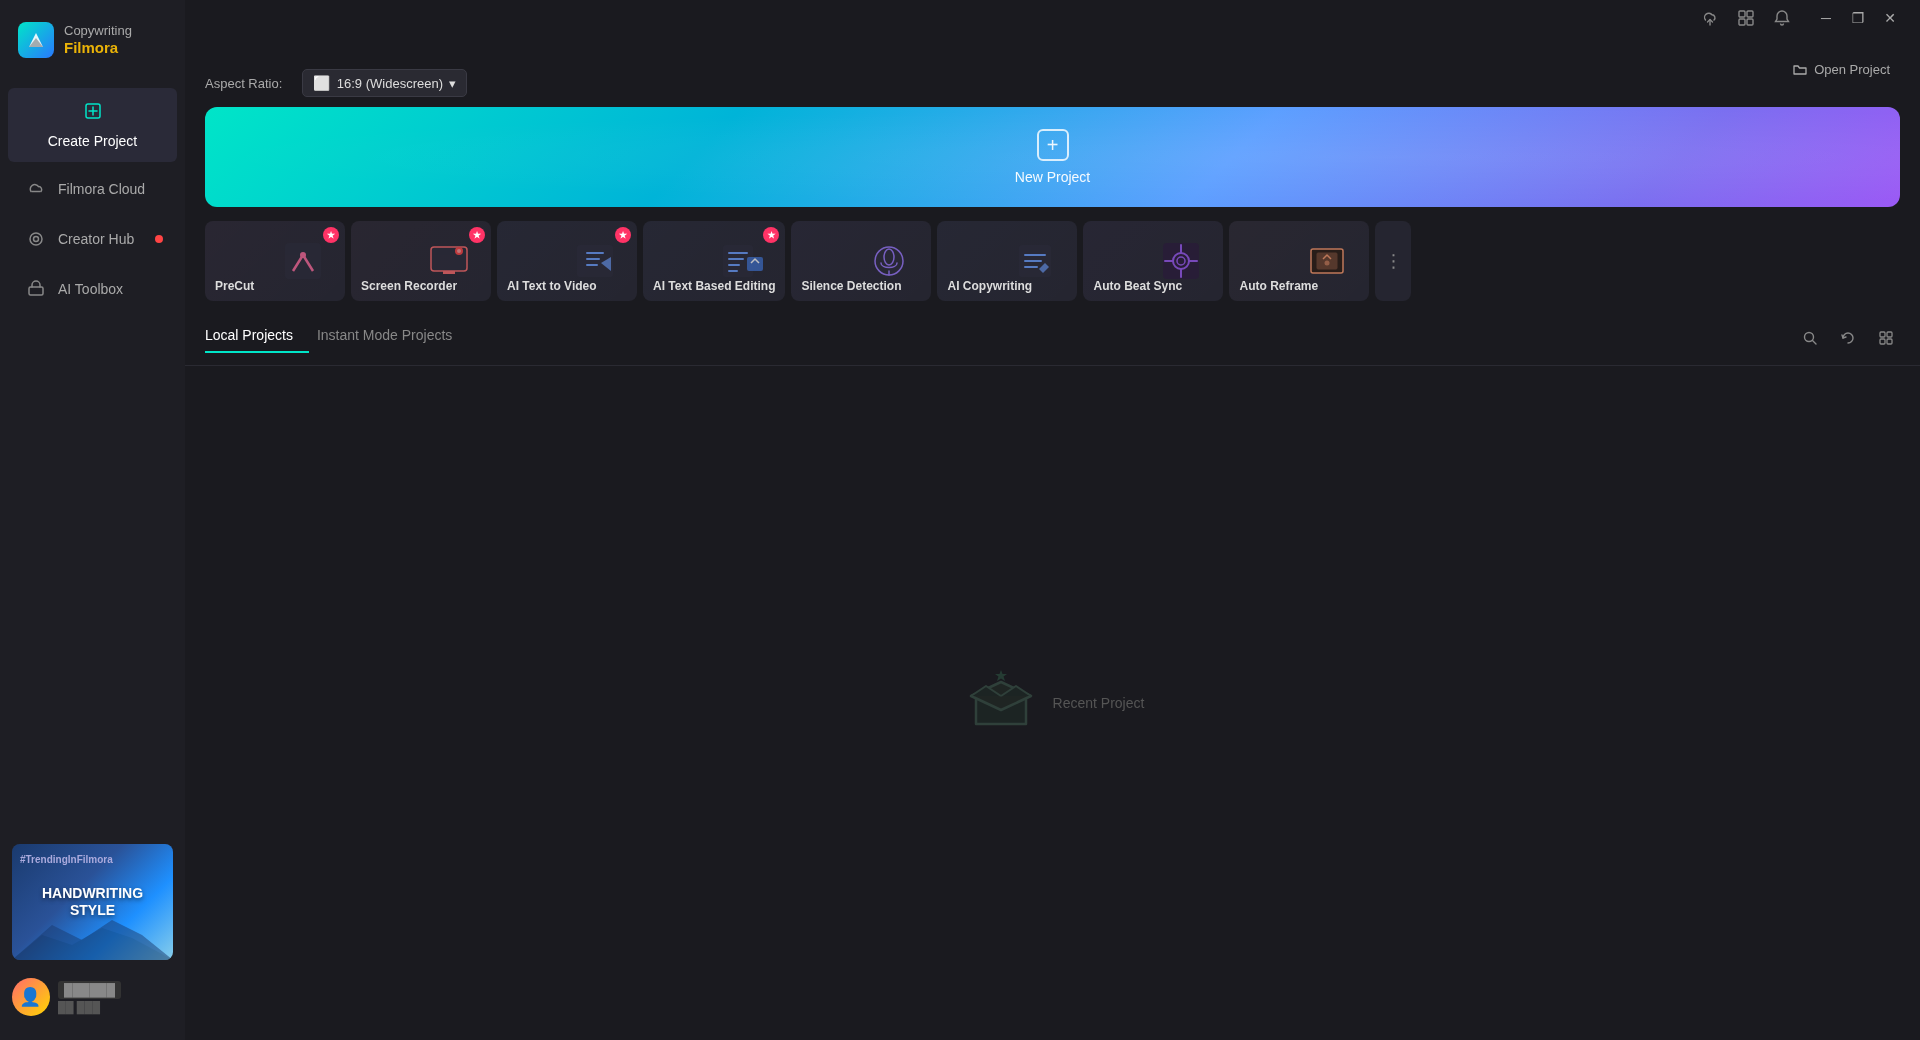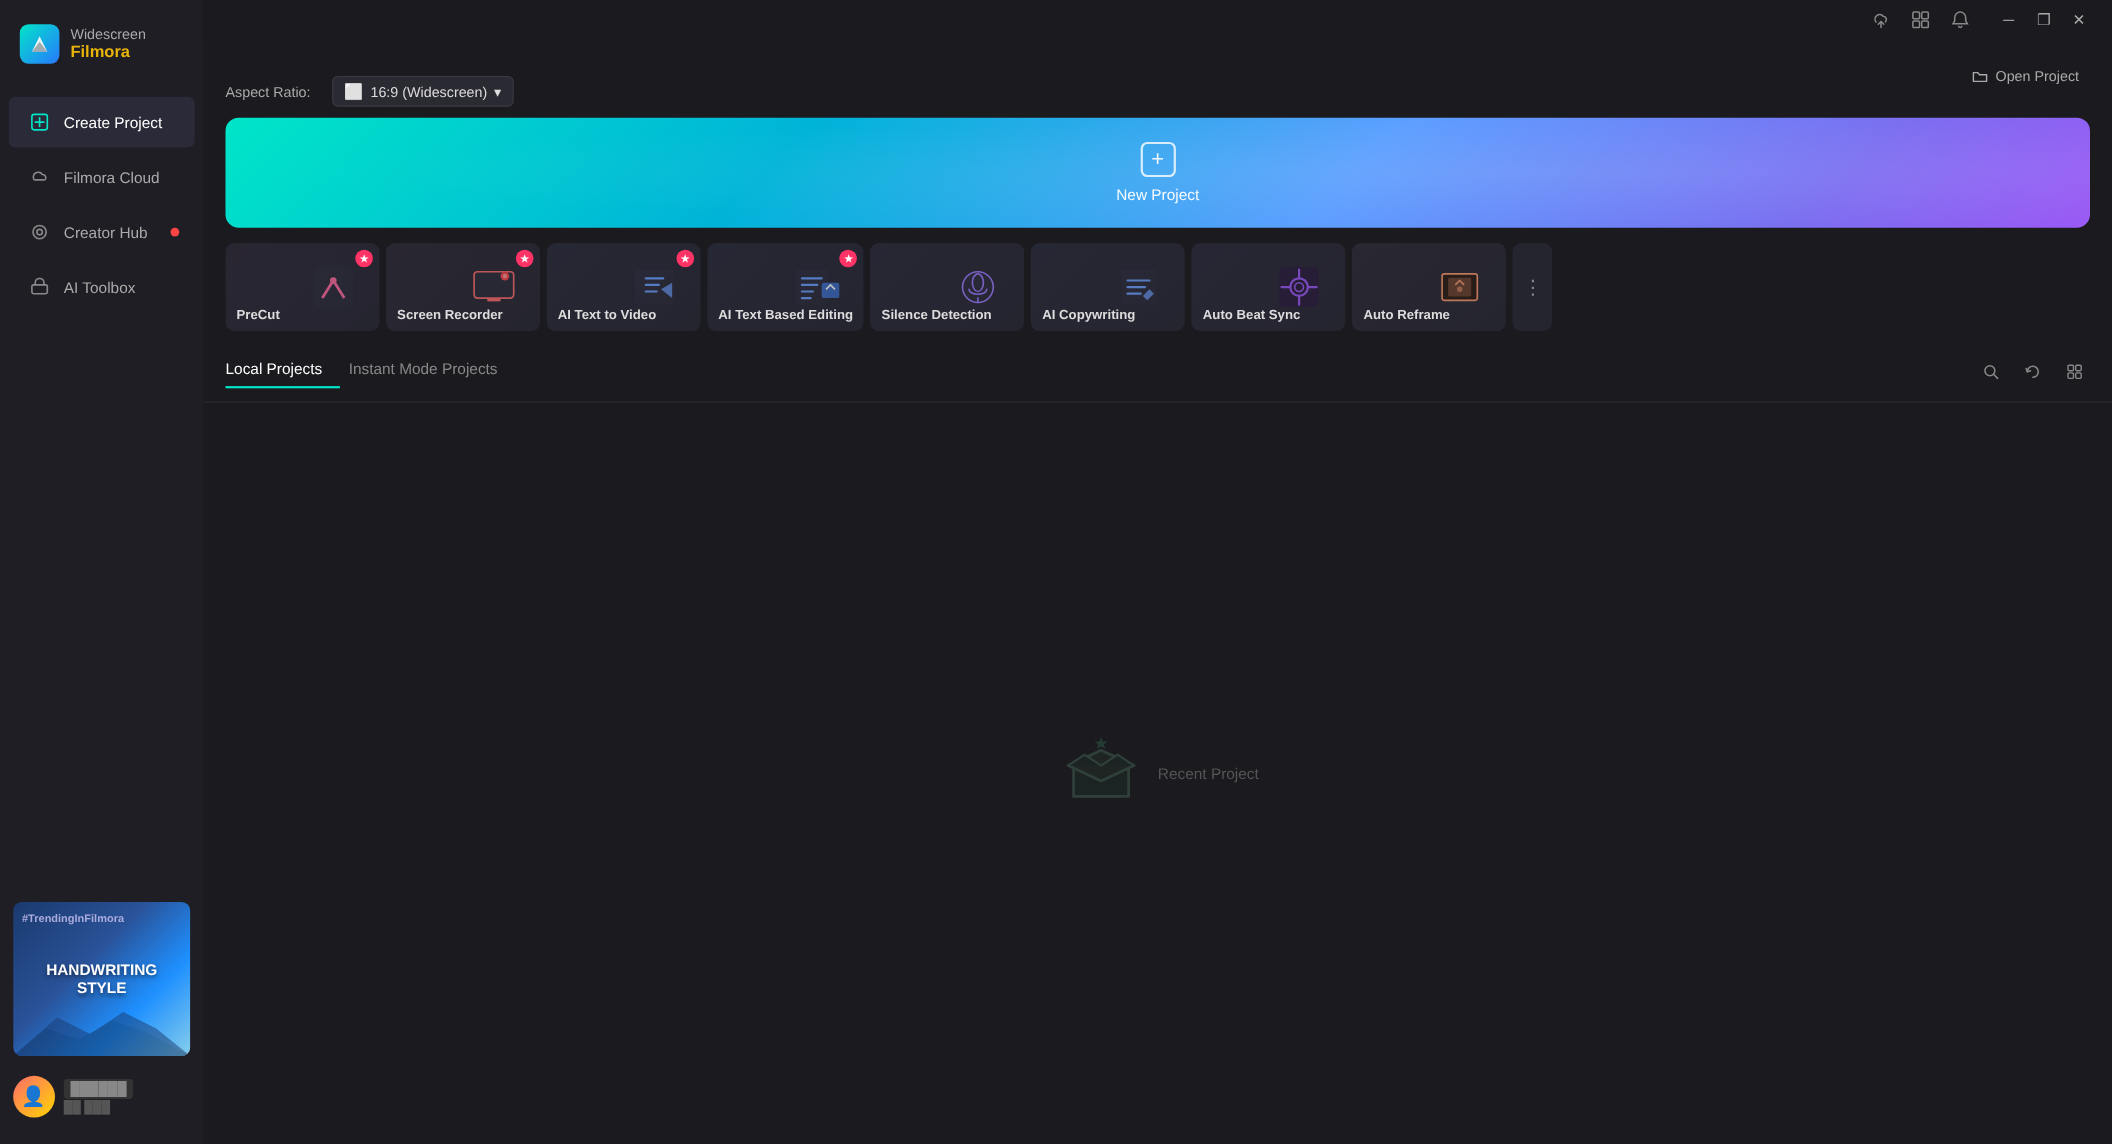--- a/index.html
+++ b/index.html
@@ -71,20 +71,21 @@
       margin: 2px 8px;
       position: relative;
       font-size: 14px;
       color: #aaa;
       transition: background 0.15s;
     }
 
     .nav-item.active {
       background: #2a2a38;
       color: #fff;
+      flex-direction: column;
     }
 
     .nav-item .nav-icon {
       width: 20px;
       height: 20px;
       display: flex;
       align-items: center;
       justify-content: center;
       font-size: 16px;
       flex-shrink: 0;
@@ -101,21 +102,21 @@
       transform: translateY(-50%);
     }
 
     .sidebar-bottom {
       margin-top: auto;
       padding: 16px 12px;
     }
 
     .thumbnail-item {
       width: 161px;
-      height: 140px;
+      height: 116px;
       border-radius: 8px;
       overflow: hidden;
       margin-bottom: 10px;
       background: #2a2a38;
       position: relative;
     }
 
     .thumbnail-item .thumb-bg {
       width: 100%;
       height: 100%;
@@ -476,21 +477,21 @@
 
 <div class="sidebar">
   <div class="logo-area">
     <div class="logo-icon">
       <svg width="22" height="22" viewBox="0 0 22 22" fill="none">
         <polygon points="4,18 11,4 18,18" fill="white" opacity="0.9"></polygon>
         <polygon points="4,18 11,9 18,18" fill="rgba(0,0,0,0.3)"></polygon>
       </svg>
     </div>
     <div class="logo-text">
-      <span class="brand">Widescreen</span>
+      <span class="brand">Copywriting</span>
       <span class="product">Filmora</span>
     </div>
   </div>
 
   <div class="nav-item active">
     <span class="nav-icon">
       <svg width="18" height="18" viewBox="0 0 18 18" fill="none">
         <rect x="2" y="2" width="14" height="14" rx="2" stroke="#00e5c8" stroke-width="1.5" fill="none"></rect>
         <line x1="9" y1="5" x2="9" y2="13" stroke="#00e5c8" stroke-width="1.5" stroke-linecap="round"></line>
         <line x1="5" y1="9" x2="13" y2="9" stroke="#00e5c8" stroke-width="1.5" stroke-linecap="round"></line>

